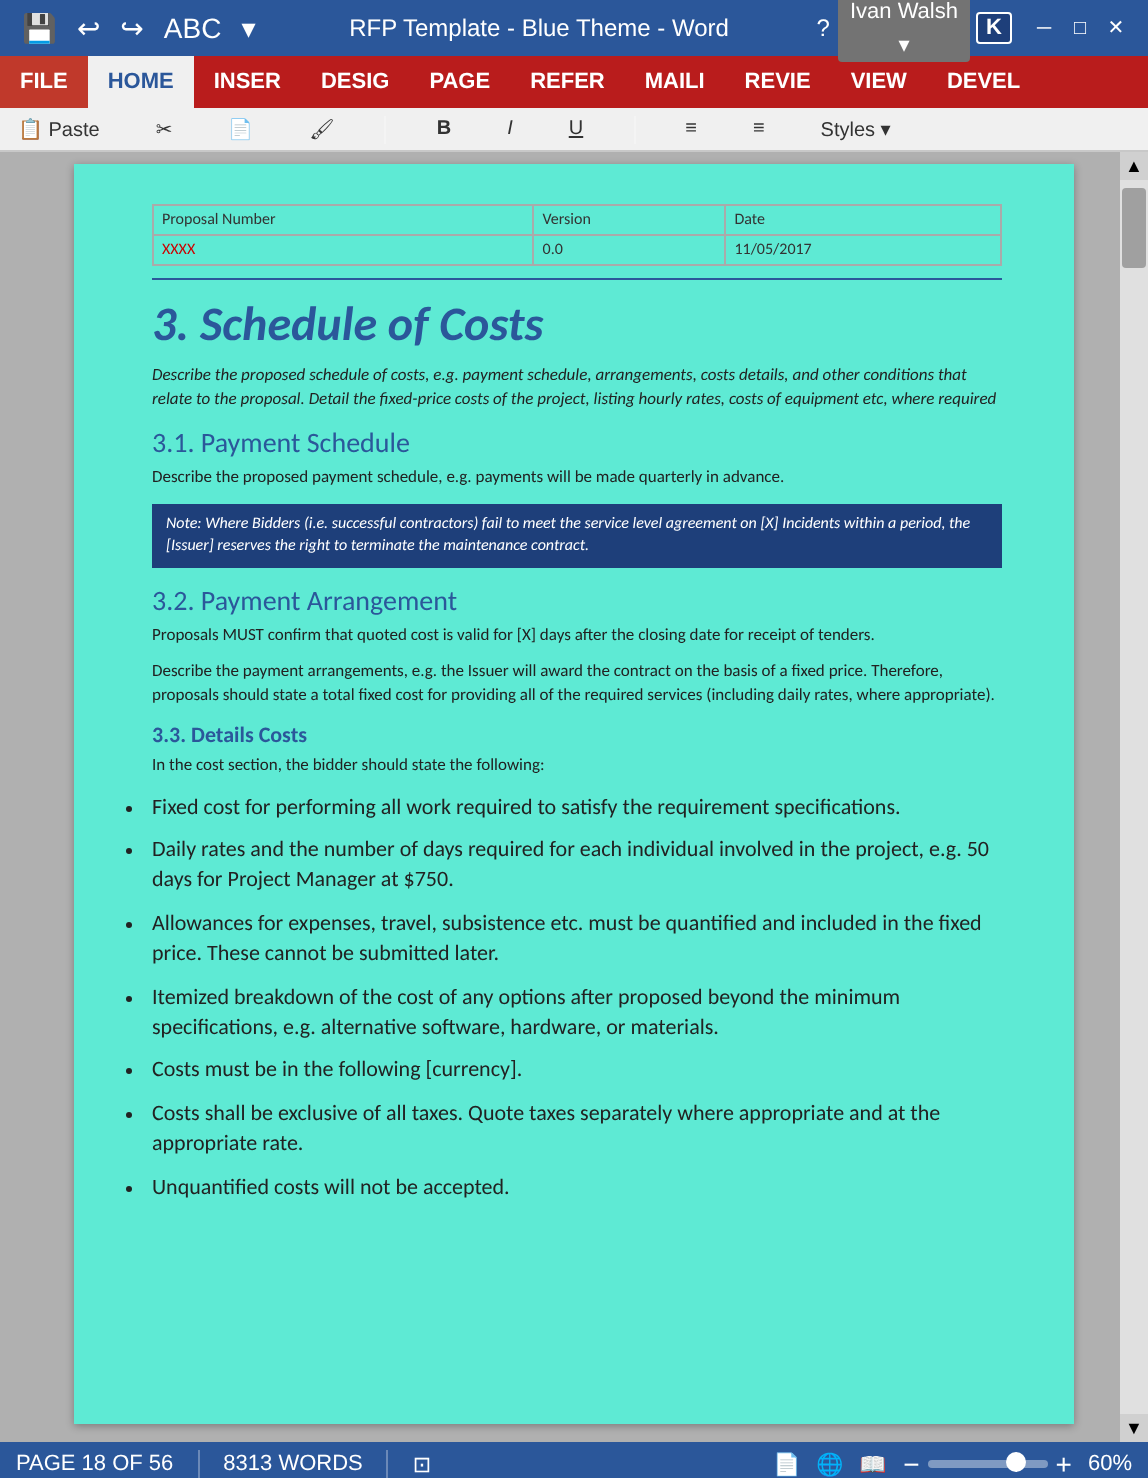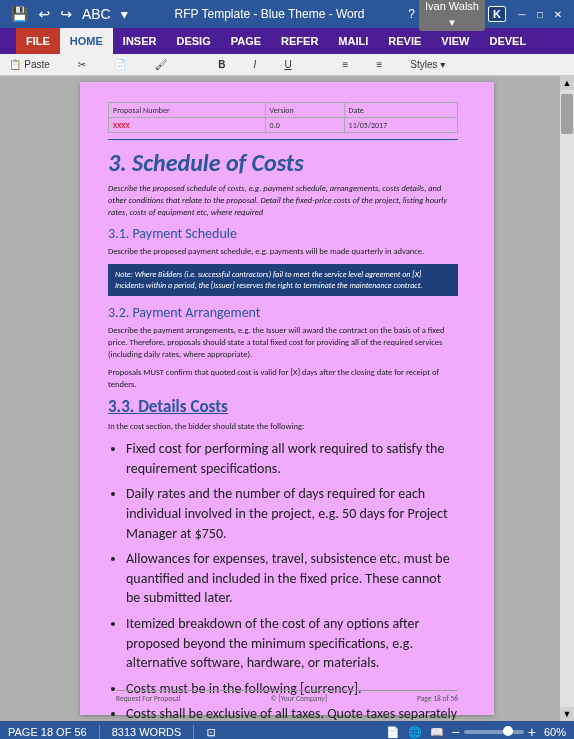--- a/index.html
+++ b/index.html
@@ -61,25 +61,25 @@
       border: 1px solid white;
       color: white;
       font-size: 11px;
       font-weight: bold;
       padding: 1px 4px;
       border-radius: 2px;
     }
 
     
     #ribbon-tabs {
-      background: #4c1d95;
+      background: #b91c1c;
       height: 26px;
       display: flex;
       align-items: flex-end;
-      padding-left: 16px;
+      padding-left: 0;
     }
     .ribbon-tab {
       height: 26px;
       padding: 0 10px;
       display: flex; align-items: center;
       font-size: 11px;
       font-weight: bold;
       color: white;
       cursor: pointer;
     }
@@ -131,25 +131,25 @@
       background: #e0e0e0;
       display: flex;
       flex-direction: column;
       align-items: center;
     }
     .scroll-arrow { width: 14px; height: 14px; display: flex; align-items: center; justify-content: center; font-size: 9px; cursor: pointer; background: #d0d0d0; }
     .scroll-thumb { width: 12px; height: 40px; background: #a0a0a0; border-radius: 2px; margin-top: 4px; cursor: pointer; }
 
     
     #doc-page {
-      background: #f0abfc;
-      width: 414px;
+      background: #5eead4;
+      width: 500px;
       min-height: 630px;
       box-shadow: 0 1px 4px rgba(0,0,0,0.3);
-      padding: 20px 36px 20px 28px;
+      padding: 20px 36px 20px 39px;
       position: relative;
       font-family: Calibri, Arial, sans-serif;
     }
 
     
     .doc-header-table {
       width: 100%;
       border-collapse: collapse;
       margin-bottom: 6px;
       font-size: 8px;
@@ -173,25 +173,24 @@
     }
     .section-h2 {
       color: #2b579a;
       font-size: 14px;
       font-weight: normal;
       margin-bottom: 4px;
       font-family: Calibri, Arial, sans-serif;
     }
     .section-h3 {
       color: #2b579a;
-      font-size: 17px;
+      font-size: 11px;
       font-weight: bold;
       margin-bottom: 4px;
       font-family: Calibri, Arial, sans-serif;
-      text-decoration: underline;
     }
 
     .doc-para {
       font-size: 8.5px;
       color: #222;
       margin-bottom: 6px;
       line-height: 1.4;
       font-family: Calibri, Arial, sans-serif;
     }
     .doc-para.italic { font-style: italic; }
@@ -202,23 +201,22 @@
       color: white;
       font-size: 8px;
       padding: 5px 7px;
       margin-bottom: 8px;
       font-style: italic;
       line-height: 1.4;
     }
 
     
     .doc-list {
-      margin-left: 18px;
-      margin-bottom: 6px;
-      font-size: 14px;
+      margin-bottom: 6px;
+      font-size: 11px;
       color: #222;
       line-height: 1.4;
       font-family: Calibri, Arial, sans-serif;
     }
     .doc-list li {
       margin-bottom: 6px;
     }
 
     
     .doc-footer {
@@ -327,41 +325,36 @@
 
     <div class="section-h1">3.   Schedule of Costs</div>
     <div class="doc-para italic">Describe the proposed schedule of costs, e.g. payment schedule, arrangements, costs details, and other conditions that relate to the proposal. Detail the fixed-price costs of the project, listing hourly rates, costs of equipment etc, where required</div>
 
     <div class="section-h2">3.1.   Payment Schedule</div>
     <div class="doc-para">Describe the proposed payment schedule, e.g. payments will be made quarterly in advance.</div>
 
     <div class="note-box">Note: Where Bidders (i.e. successful contractors) fail to meet the service level agreement on [X] Incidents within a period, the [Issuer] reserves the right to terminate the maintenance contract.</div>
 
     <div class="section-h2">3.2.   Payment Arrangement</div>
+    <div class="doc-para">Proposals MUST confirm that quoted cost is valid for [X] days after the closing date for receipt of tenders.</div>
     <div class="doc-para">Describe the payment arrangements, e.g. the Issuer will award the contract on the basis of a fixed price. Therefore, proposals should state a total fixed cost for providing all of the required services (including daily rates, where appropriate).</div>
-    <div class="doc-para">Proposals MUST confirm that quoted cost is valid for [X] days after the closing date for receipt of tenders.</div>
 
     <div class="section-h3">3.3.   Details Costs</div>
     <div class="doc-para">In the cost section, the bidder should state the following:</div>
 
     <ul class="doc-list">
       <li>Fixed cost for performing all work required to satisfy the requirement specifications.</li>
       <li>Daily rates and the number of days required for each individual involved in the project, e.g. 50 days for Project Manager at $750.</li>
       <li>Allowances for expenses, travel, subsistence etc. must be quantified and included in the fixed price. These cannot be submitted later.</li>
       <li>Itemized breakdown of the cost of any options after proposed beyond the minimum specifications, e.g. alternative software, hardware, or materials.</li>
       <li>Costs must be in the following [currency].</li>
       <li>Costs shall be exclusive of all taxes. Quote taxes separately where appropriate and at the appropriate rate.</li>
       <li>Unquantified costs will not be accepted.</li>
     </ul>
 
-    <div class="doc-footer">
-      <span>Request For Proposal</span>
-      <span>© [Your Company]</span>
-      <span>Page 18 of 56</span>
-    </div>
   </div>
 
   <div id="scrollbar">
     <div class="scroll-arrow">▲</div>
     <div class="scroll-thumb"></div>
     <div class="scroll-arrow" style="position:absolute;bottom:0;">▼</div>
   </div>
 </div>
 
 <div id="status-bar">

